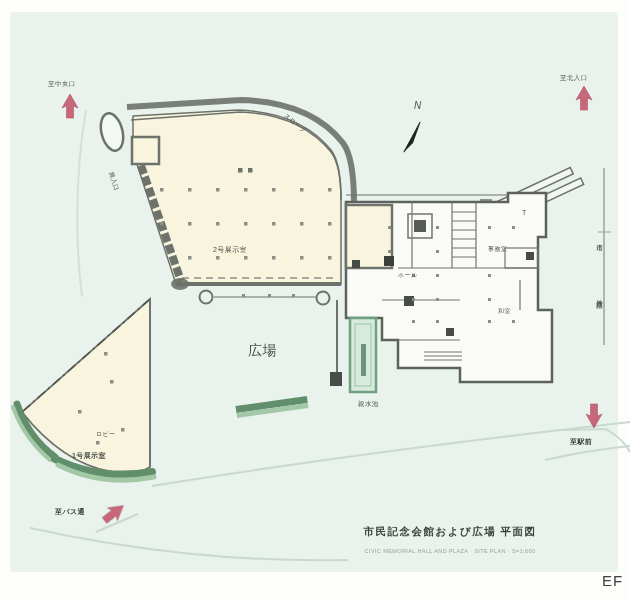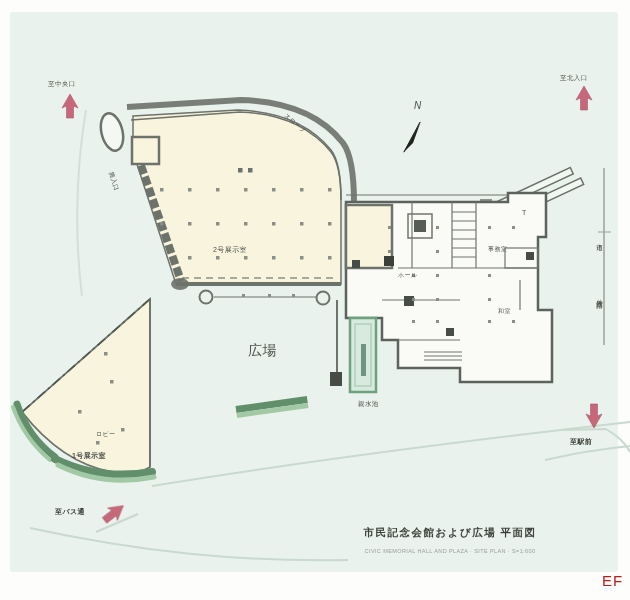--- a/index.html
+++ b/index.html
@@ -6,23 +6,23 @@
             font-family:"Liberation Sans","DejaVu Sans",sans-serif;}
   #stage{position:relative;width:630px;height:600px;background:#fdfdfb;}
   #paper{position:absolute;left:10px;top:12px;width:608px;height:560px;background:#e9f2ec;border-radius:3px;}
   svg{position:absolute;left:0;top:0;}
   .lbl{position:absolute;color:#4c514b;line-height:1.15;letter-spacing:.4px;white-space:nowrap;}
   .tiny{font-size:6.5px;}
   .small{font-size:7px;}
   .bold{font-weight:bold;color:#33372f;}
   .vert{writing-mode:vertical-rl;letter-spacing:1px;}
   .center{text-align:center;}
-  #caption-title{font-size:10.5px;font-weight:bold;color:#3c413c;letter-spacing:1.5px;}
+  #caption-title{font-size:10.5px;font-weight:bold;color:#3c413c;letter-spacing:1.5px;font-family:Liberation Serif, serif;}
   #caption-sub{font-size:5.5px;color:#9aa09a;letter-spacing:.4px;overflow:hidden;}
-  #corner-mark{font-size:15px;color:#b91c1c;letter-spacing:1px;}
+  #corner-mark{font-size:15px;color:#404040;letter-spacing:1px;}
   #north-label{font-size:10px;color:#4a4f49;font-style:italic;}
 </style>
 </head>
 <body>
 
 <div id="stage">
   <div id="paper"></div>
 
   <svg width="630" height="600" viewBox="0 0 630 600">
 

